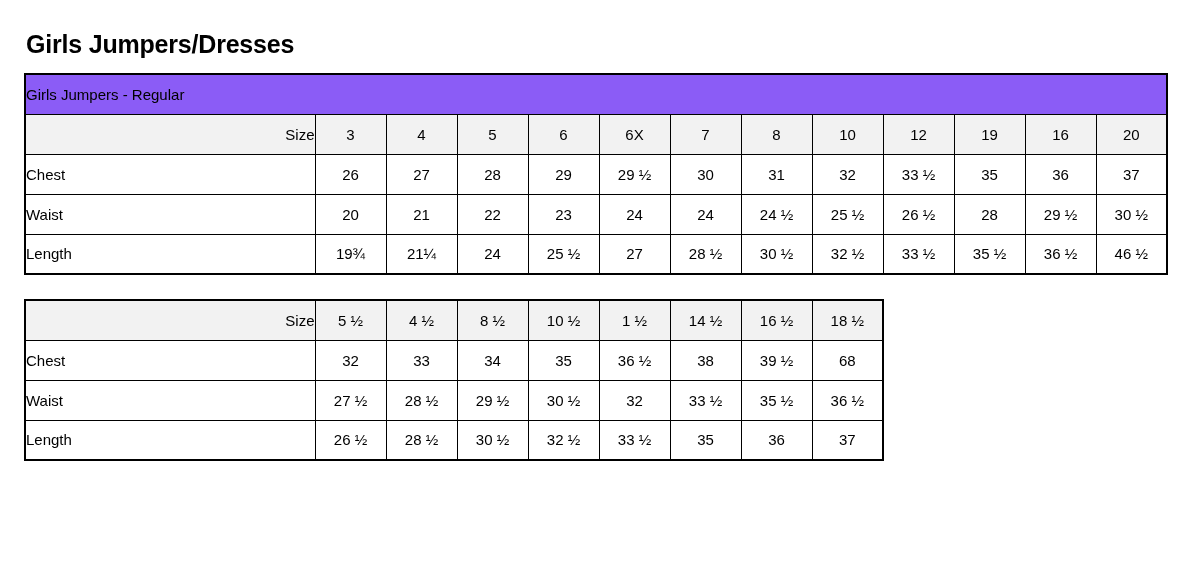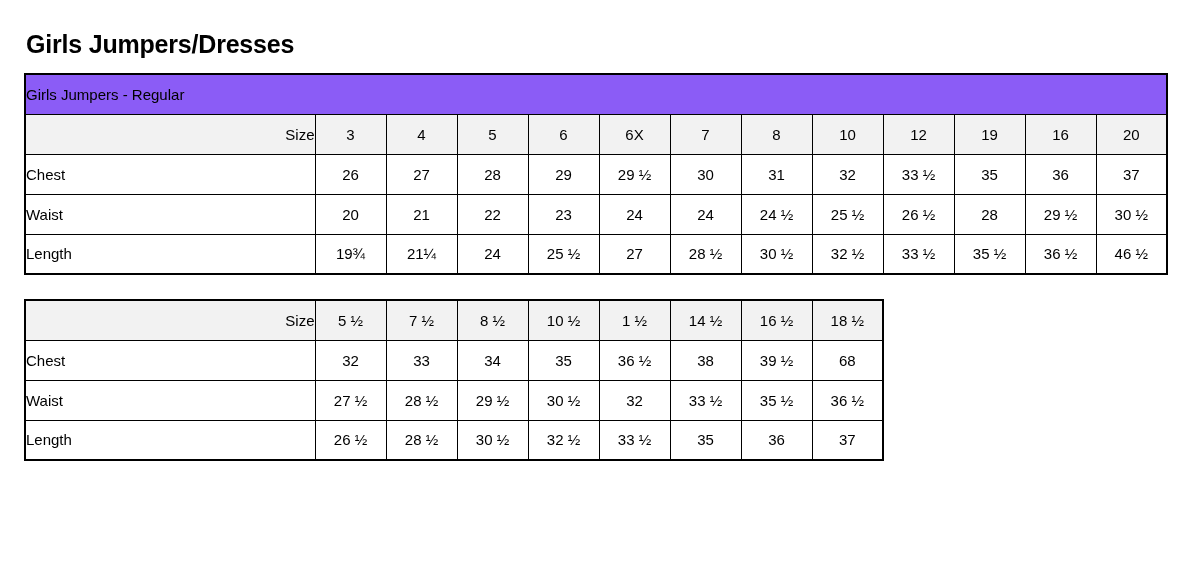--- a/index.html
+++ b/index.html
@@ -179,21 +179,21 @@
         <col class="col-val">
       <col class="col-val">
         <col class="col-val">
         <col class="col-val">
         <col class="col-val">
     </colgroup>
     <tbody>
       <tr class="header-row">
         <td class="label-cell thick-left">Size</td>
         <td>5  ½</td>
-        <td>7  ½</td>
+        <td>4  ½</td>
         <td>8  ½</td>
         <td>10  ½</td>
         <td>1  ½</td>
         <td>14  ½</td>
         <td>16  ½</td>
         <td class="thick-right">18  ½</td>
       </tr>
       <tr>
         <td class="label-cell thick-left">Chest</td>
         <td class="value-cell">32</td>

